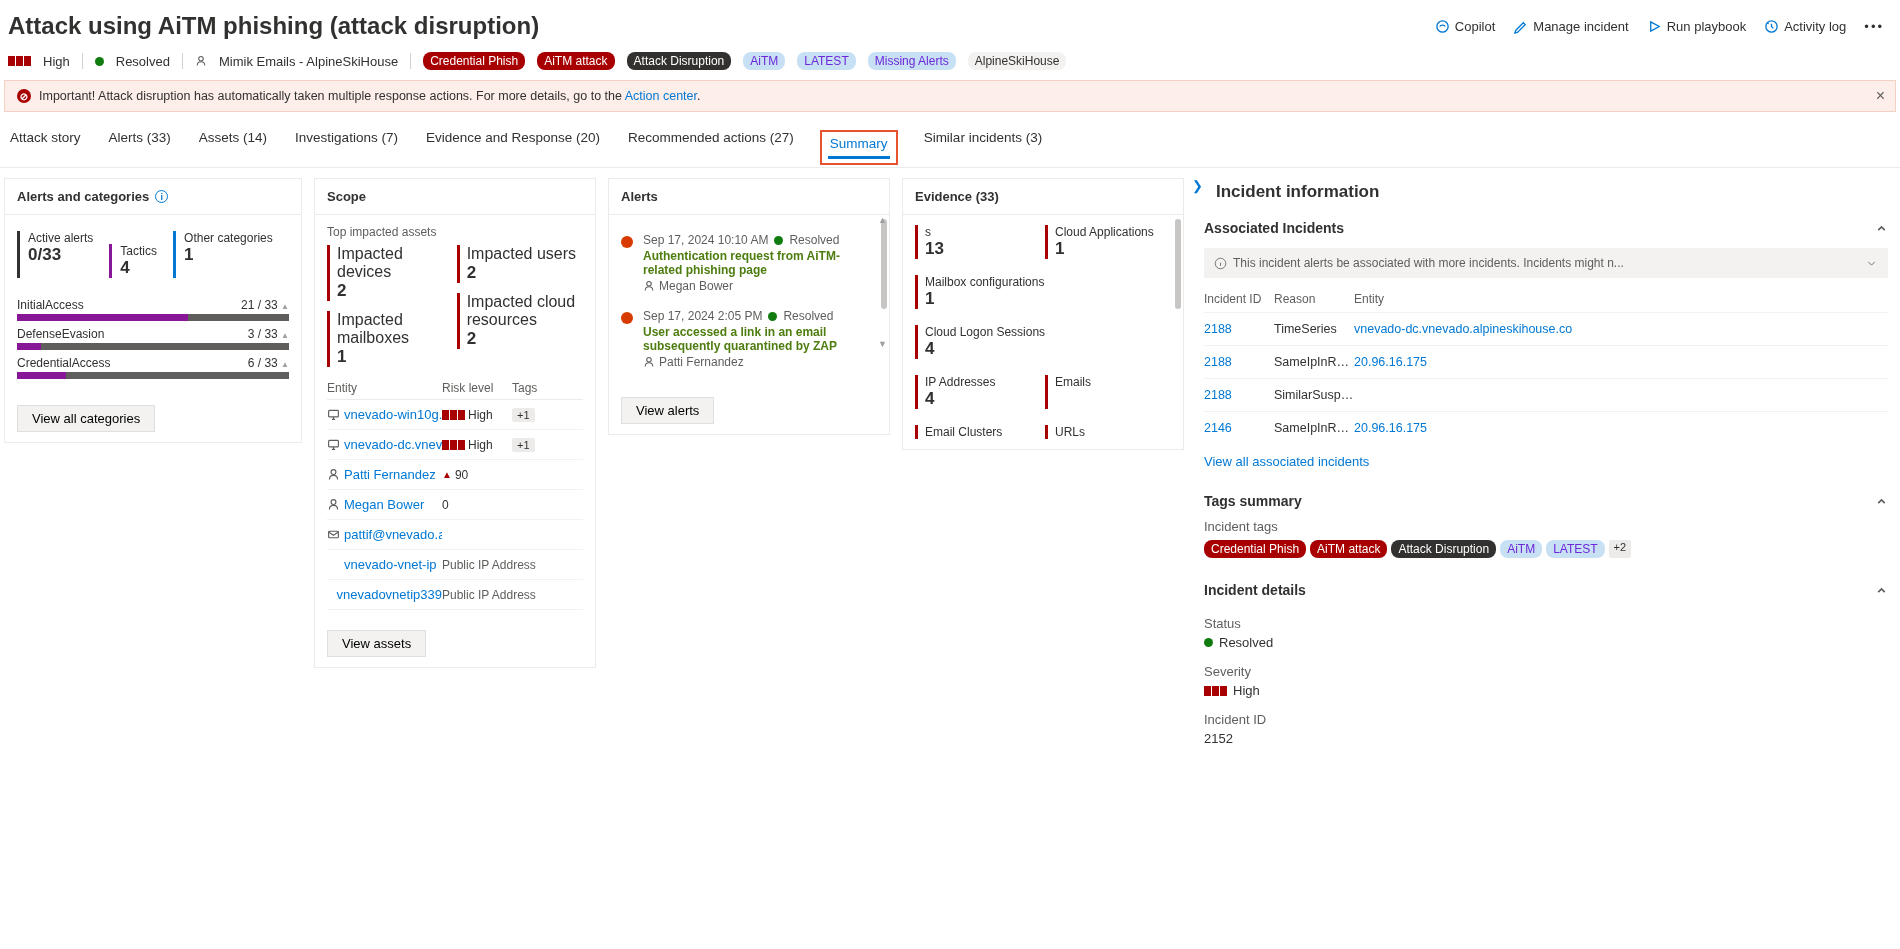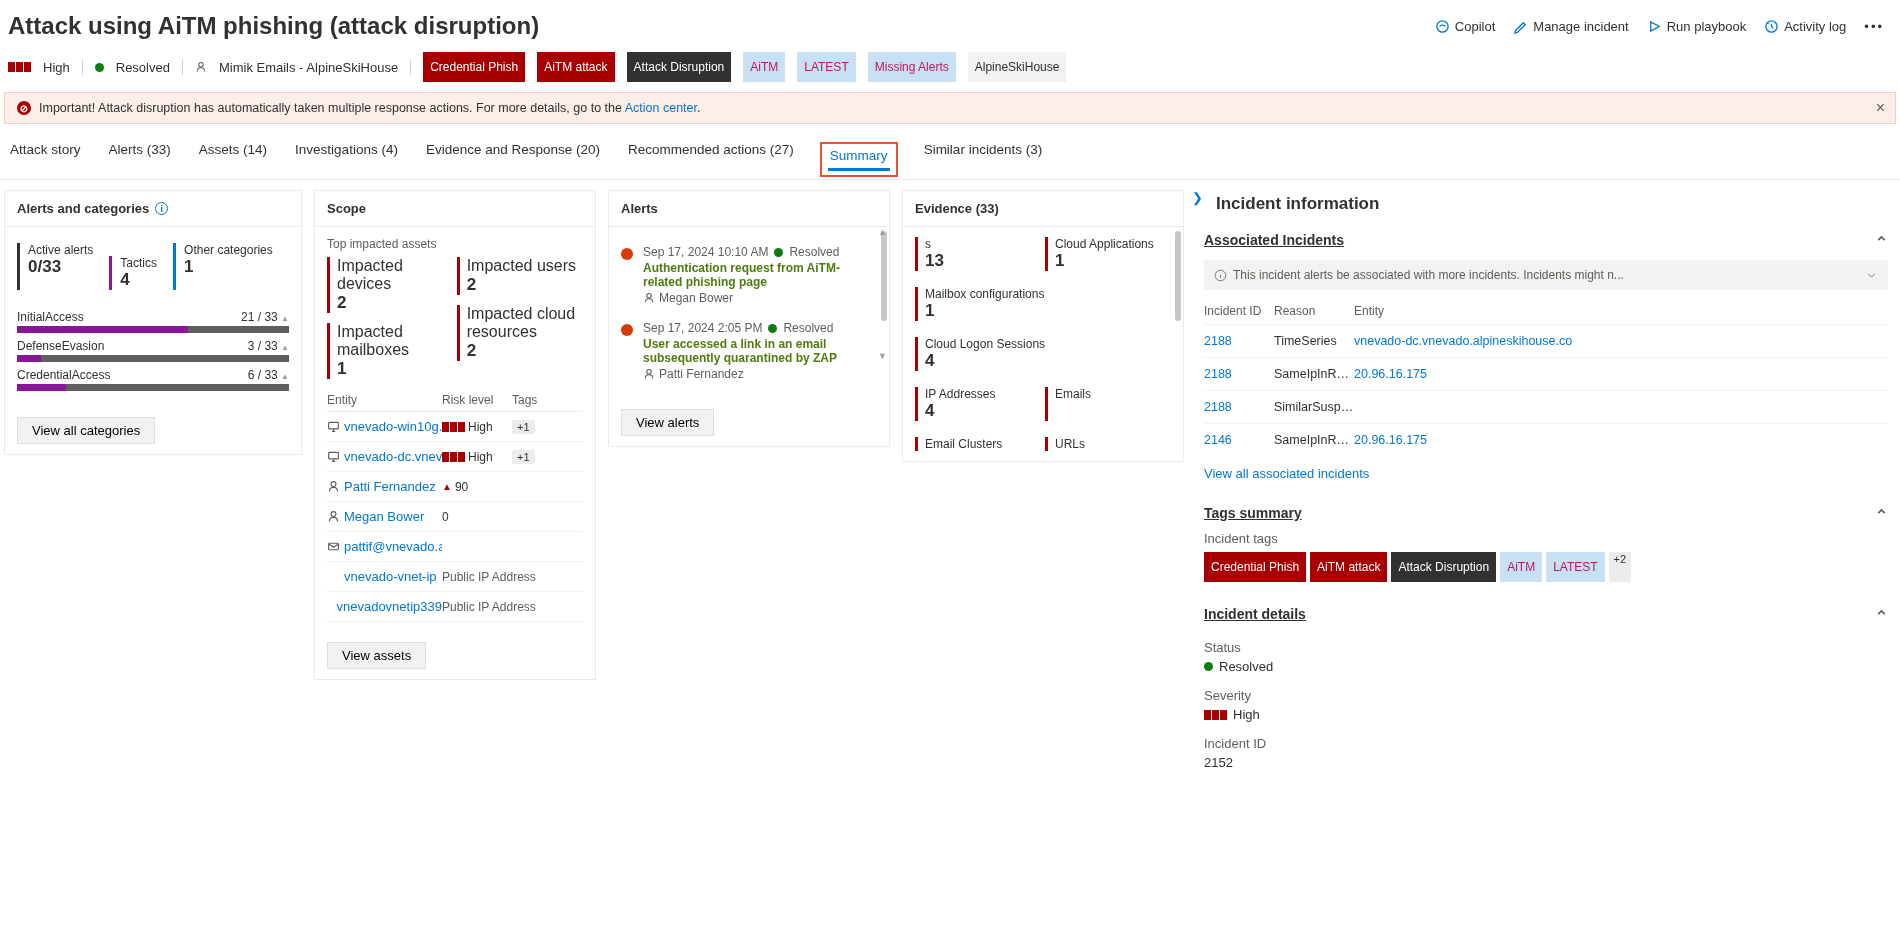--- a/index.html
+++ b/index.html
@@ -9,24 +9,24 @@
 .title { font-size: 24px; font-weight: 600; }
 .header-actions { display: flex; gap: 18px; align-items: center; font-size: 13px; }
 .header-actions .act { display: flex; align-items: center; gap: 5px; cursor: pointer; color: #323130; }
 .header-actions svg { width: 15px; height: 15px; stroke: #0078d4; fill: none; stroke-width: 1.4; }
 .meta-row { display: flex; align-items: center; gap: 12px; padding: 4px 8px 10px 8px; font-size: 13px; }
 .sev-blocks { display: inline-flex; gap: 1px; }
 .sev-blocks span { width: 7px; height: 10px; background: #a80000; display: inline-block; }
 .dot-green { width: 9px; height: 9px; border-radius: 50%; background: #107c10; display: inline-block; }
 .person-icon { width: 12px; height: 12px; stroke: #605e5c; fill: none; stroke-width: 1.4; }
 .vsep { width: 1px; height: 16px; background: #d1d1d1; }
-.tag { padding: 8px 7px; border-radius: 0; font-size: 12px; display: inline-block; }
+.tag { padding: 2px 7px; border-radius: 8px; font-size: 12px; display: inline-block; }
 .tag-red { background: #a80000; color: #fff; }
 .tag-dark { background: #323130; color: #fff; }
-.tag-blue { background: #c7e0f4; color: #be185d; }
+.tag-blue { background: #c7e0f4; color: #6d28d9; }
 .tag-gray { background: #f3f2f1; color: #323130; }
 .tag-count { background: #edebe9; color: #323130; padding: 1px 5px; border-radius: 2px; font-size: 11px; }
 .banner { background: #fdeee9; border: 1px solid #f5d1c5; padding: 8px 12px; margin: 0 4px; display: flex; align-items: center; gap: 8px; font-size: 12.5px; position: relative; }
 .banner-icon { width: 14px; height: 14px; border-radius: 50%; background: #a80000; color: #fff; display: flex; align-items: center; justify-content: center; font-size: 10px; font-weight: bold; }
 .banner-close { position: absolute; right: 10px; cursor: pointer; color: #605e5c; font-size: 16px; }
 .tabs { display: flex; gap: 24px; padding: 18px 8px 0 8px; border-bottom: 1px solid #edebe9; font-size: 13.5px; }
 .tab { padding: 0 2px 10px 2px; cursor: pointer; color: #323130; position: relative; }
 .tab.active { color: #0078d4; font-weight: 400; }
 .tab.active::after { content: ""; position: absolute; bottom: 0; left: 0; right: 0; height: 3px; background: #0078d4; }
 .tab-highlight { border: 2.5px solid #e8532f; padding: 4px 6px; margin-bottom: 2px; }
@@ -72,21 +72,21 @@
 .arrow-updown { position: absolute; right: 2px; font-size: 9px; color: #a19f9d; }
 .c-evidence { width: 282px; position: relative; }
 .ev-grid { display: flex; flex-wrap: wrap; gap: 16px 30px; }
 .ev-item { border-left: 3px solid #a80000; padding-left: 7px; min-width: 100px; }
 .ev-item .l { font-size: 12px; }
 .ev-item .v { font-size: 17px; font-weight: 700; }
 .side-panel { flex: 1; padding: 0 8px; position: relative; min-width: 360px; }
 .side-arrow { position: absolute; left: -4px; top: 0; color: #0078d4; font-size: 13px; cursor: pointer; }
 .side-title { font-size: 17px; font-weight: 600; margin: 4px 0 14px 12px; }
 .section { margin: 0 0 20px 0; }
-.sec-head { display: flex; justify-content: space-between; align-items: flex-start; font-weight: 600; font-size: 14px; padding: 4px 0; cursor: pointer; text-decoration: underline; }
+.sec-head { display: flex; justify-content: space-between; align-items: center; font-weight: 600; font-size: 14px; padding: 4px 0; cursor: pointer; }
 .sec-head svg { width: 13px; height: 13px; stroke: #605e5c; fill: none; stroke-width: 2; }
 .info-msg { background: #f3f2f1; padding: 8px 10px; font-size: 12px; color: #605e5c; display: flex; align-items: center; gap: 6px; margin: 8px 0; }
 .info-msg svg { width: 13px; height: 13px; stroke: #605e5c; fill: none; flex-shrink: 0; }
 .assoc-head { display: flex; font-size: 12px; color: #605e5c; padding: 6px 0; }
 .assoc-row { display: flex; font-size: 12.5px; padding: 9px 0; border-top: 1px solid #f3f2f1; }
 .ac1 { width: 70px; }
 .ac2 { width: 80px; overflow: hidden; text-overflow: ellipsis; white-space: nowrap; }
 .ac3 { flex: 1; overflow: hidden; text-overflow: ellipsis; white-space: nowrap; }
 .view-link { color: #0078d4; font-size: 13px; cursor: pointer; display: inline-block; margin-top: 10px; }
 .tags-row { display: flex; gap: 4px; flex-wrap: wrap; margin-top: 6px; }
@@ -159,21 +159,21 @@
 <div class="banner">
   <span class="banner-icon">⊘</span>
   <span><span>Important! Attack disruption has automatically taken multiple response actions. For more details, go to the </span><a>Action center</a>.</span>
   <span class="banner-close">×</span>
 </div>
 
 <div class="tabs">
   <div class="tab">Attack story</div>
   <div class="tab">Alerts (33)</div>
   <div class="tab">Assets (14)</div>
-  <div class="tab">Investigations (4)</div>
+  <div class="tab">Investigations (7)</div>
   <div class="tab">Evidence and Response (20)</div>
   <div class="tab">Recommended actions (27)</div>
   <div class="tab-highlight">
       <div class="tab active" style="padding-bottom:8px">Summary</div>
     </div>
   <div class="tab">Similar incidents (3)</div>
 </div>
 
 <div class="content">
 

